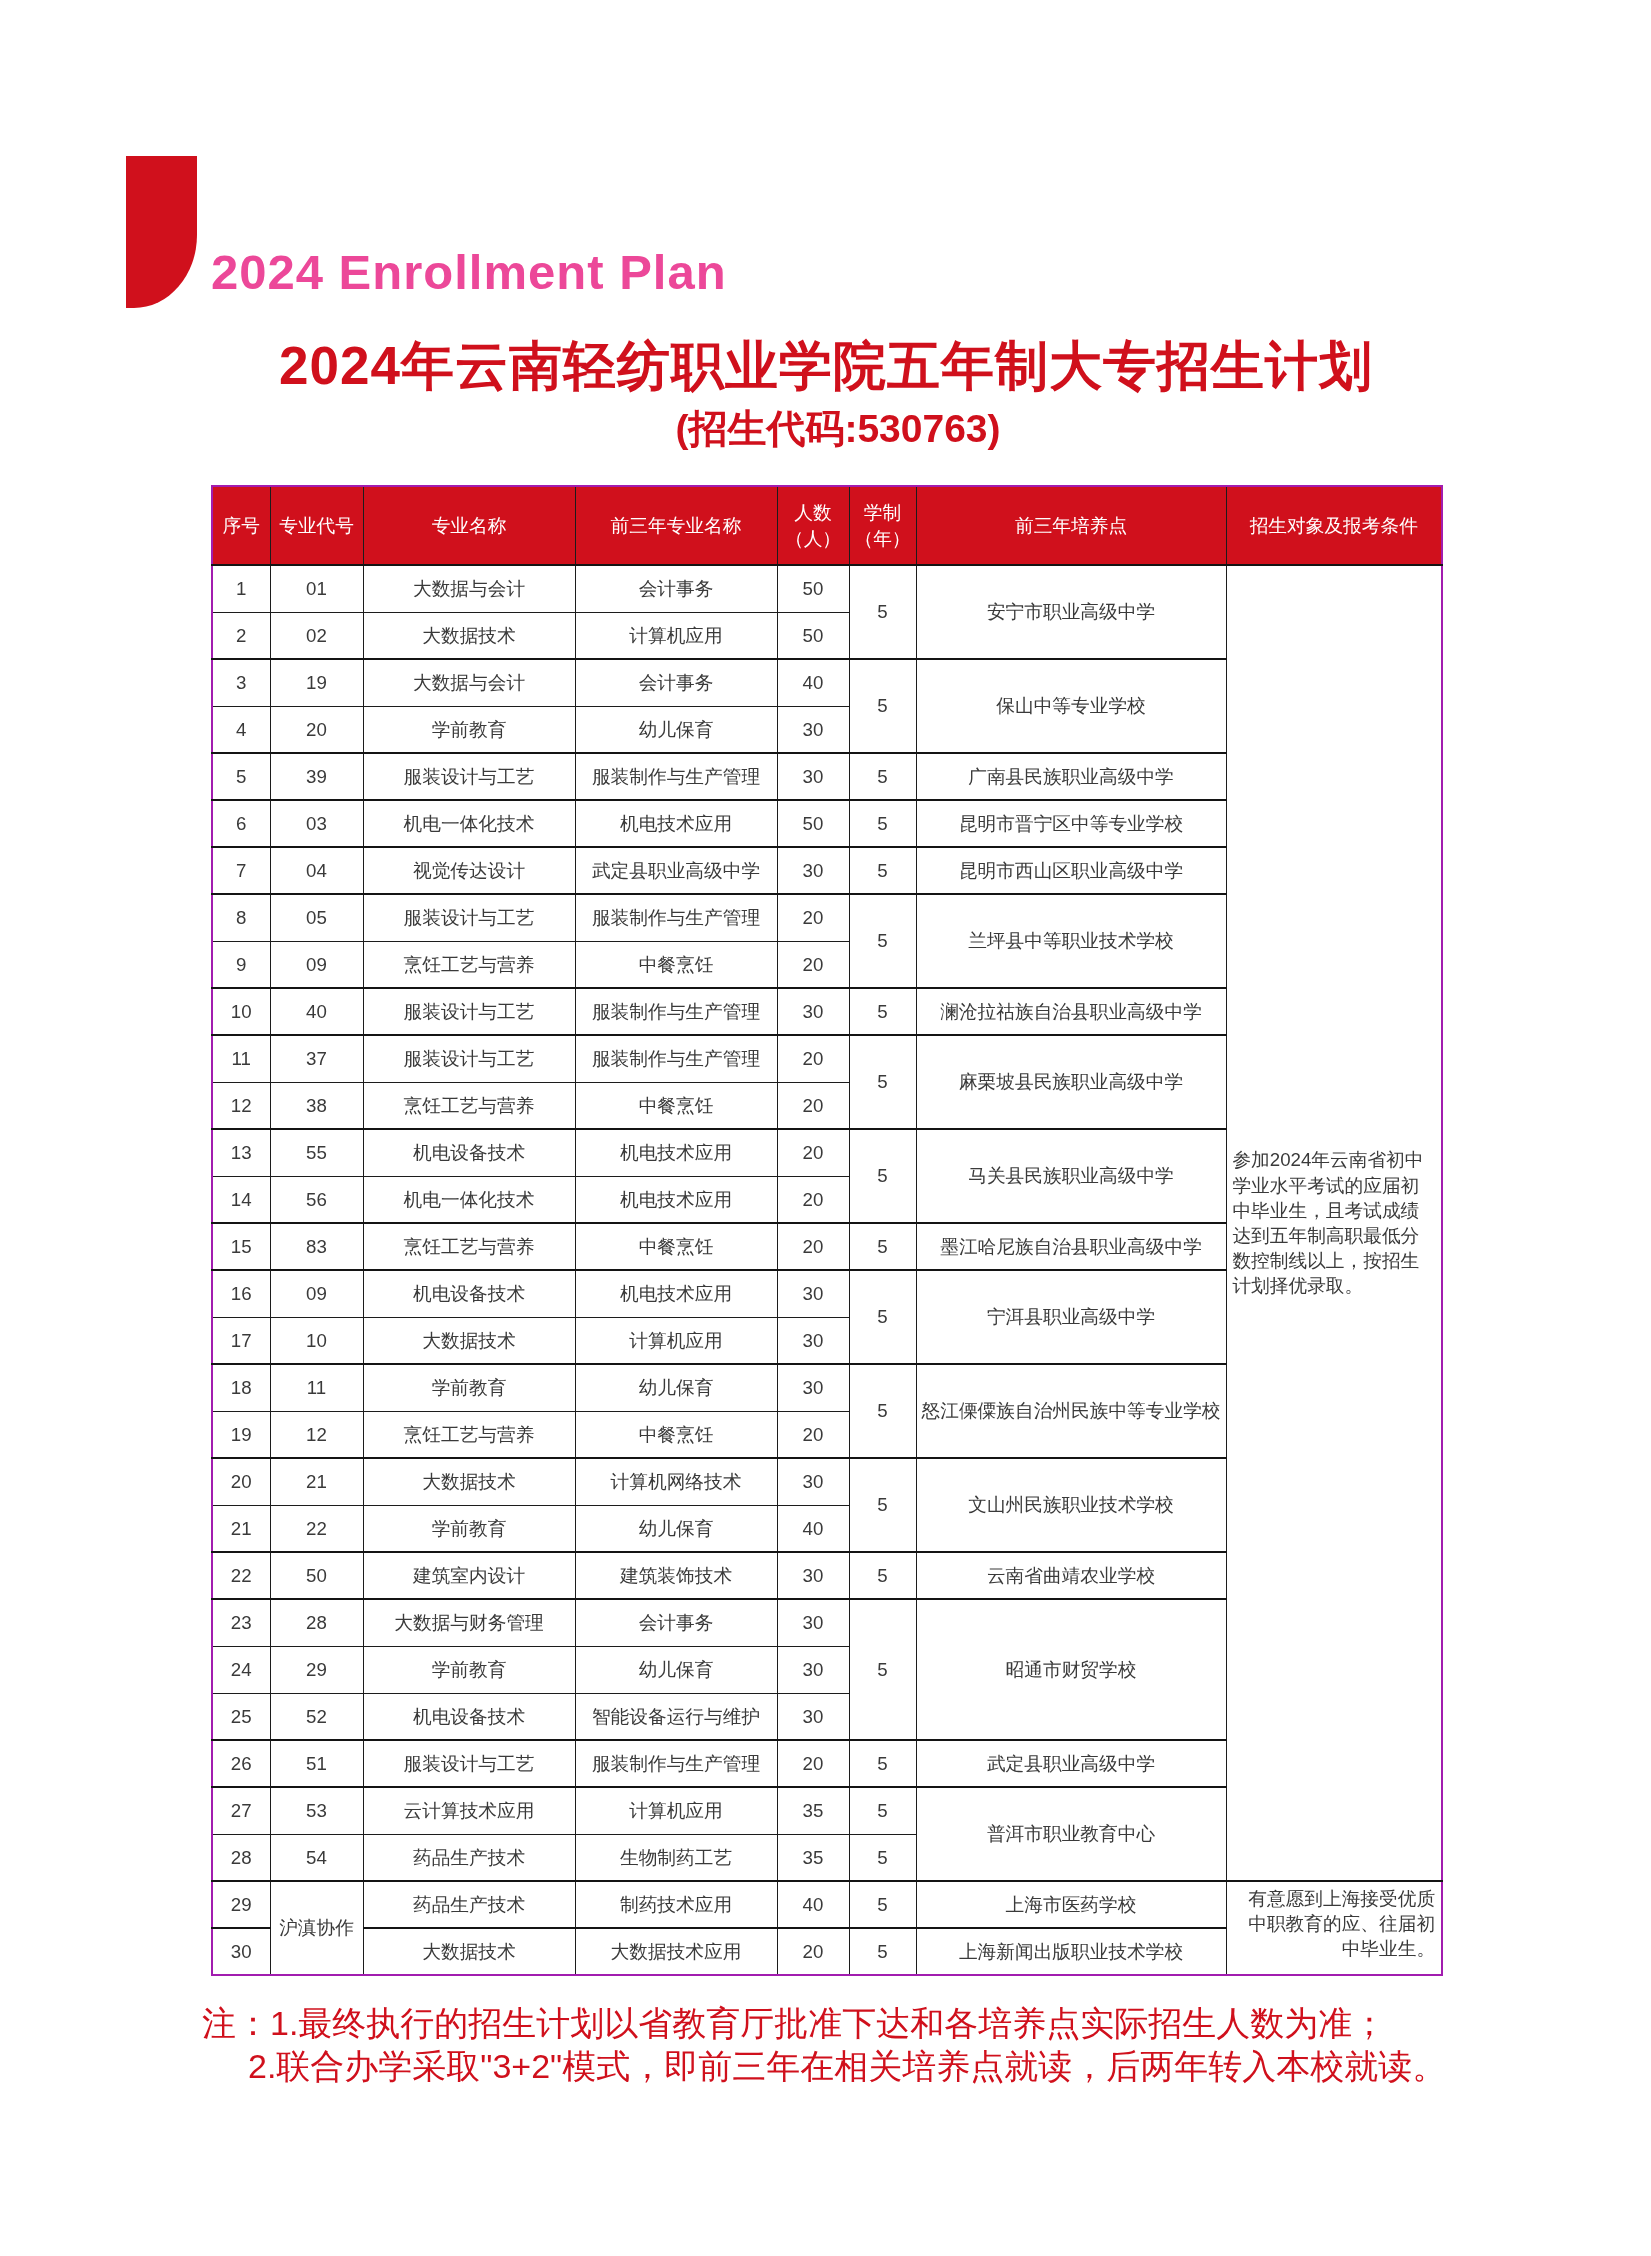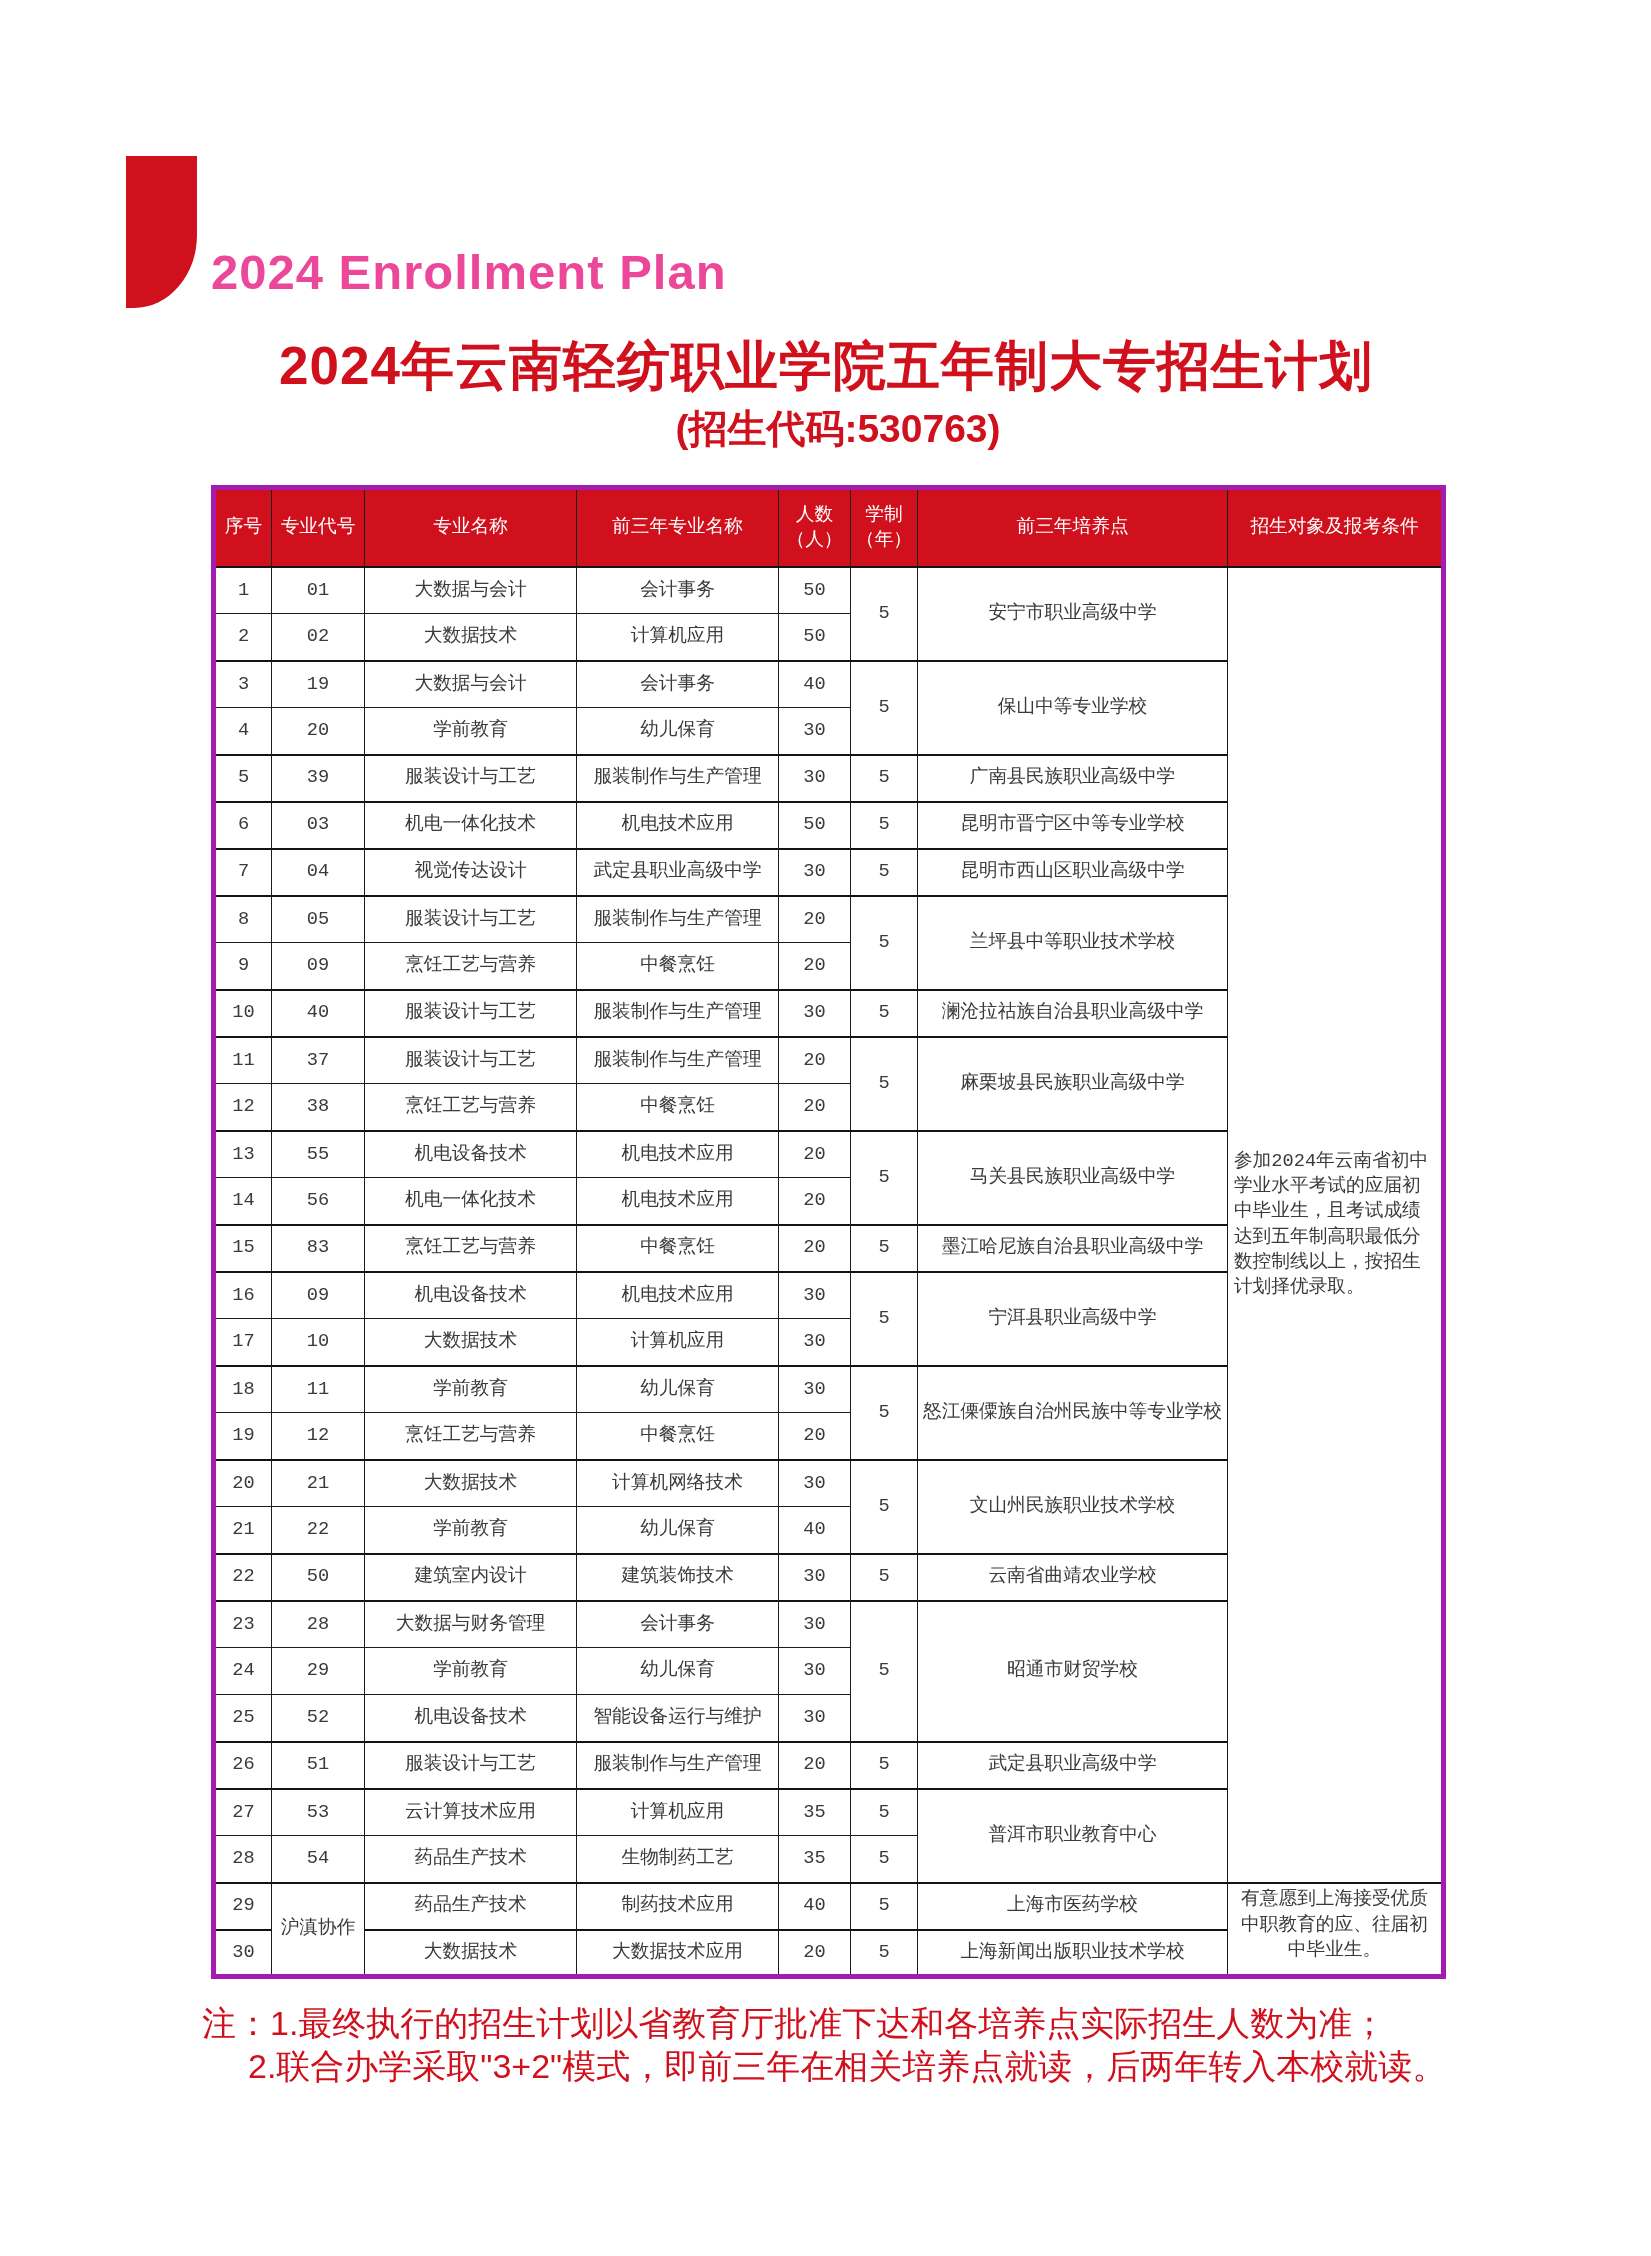--- a/index.html
+++ b/index.html
@@ -39,41 +39,40 @@
     position:absolute;left:12px;top:402px;width:100%;
     text-align:center;font-size:39px;font-weight:bold;color:var(--red);
   }
 
   
   table.plan{
     position:absolute;left:211px;top:485px;
     width:1229px;
     border-collapse:collapse;
     table-layout:fixed;
-    border:5px solid #a21caf;
-    font-family:Liberation Mono, monospace;
+    border:2px solid #a21caf;
   }
   table.plan th,table.plan td{
     border:1px solid #1c1c1c;
     text-align:center;vertical-align:middle;
     font-size:18.7px;line-height:1.35;
     padding:2px 3px;
     overflow:hidden;
   }
   table.plan thead tr{height:79px;}
   table.plan th{
     background:var(--red);color:#ffffff;font-weight:normal;
     white-space:pre-line;
     border-bottom:2px solid #141414;
   }
   table.plan tbody tr{height:47px;}
   table.plan td{color:#3a3a3a;}
   table.plan tr.g td{border-top:2px solid #141414;}
   table.plan td.left{text-align:left;padding:3.9px 5.9px;vertical-align:middle;}
-  table.plan td.topleft{text-align:center;padding:3.9px 5.9px;vertical-align:top;}
+  table.plan td.topleft{text-align:right;padding:3.9px 5.9px;vertical-align:top;}
 
   
   .notes{
     position:absolute;left:202px;top:2002px;
     color:var(--red);font-size:34px;line-height:43px;font-weight:500;
   }
   .notes .n2{margin-left:46px;}
 
   :root{--red:#d0101c;}
 </style>

